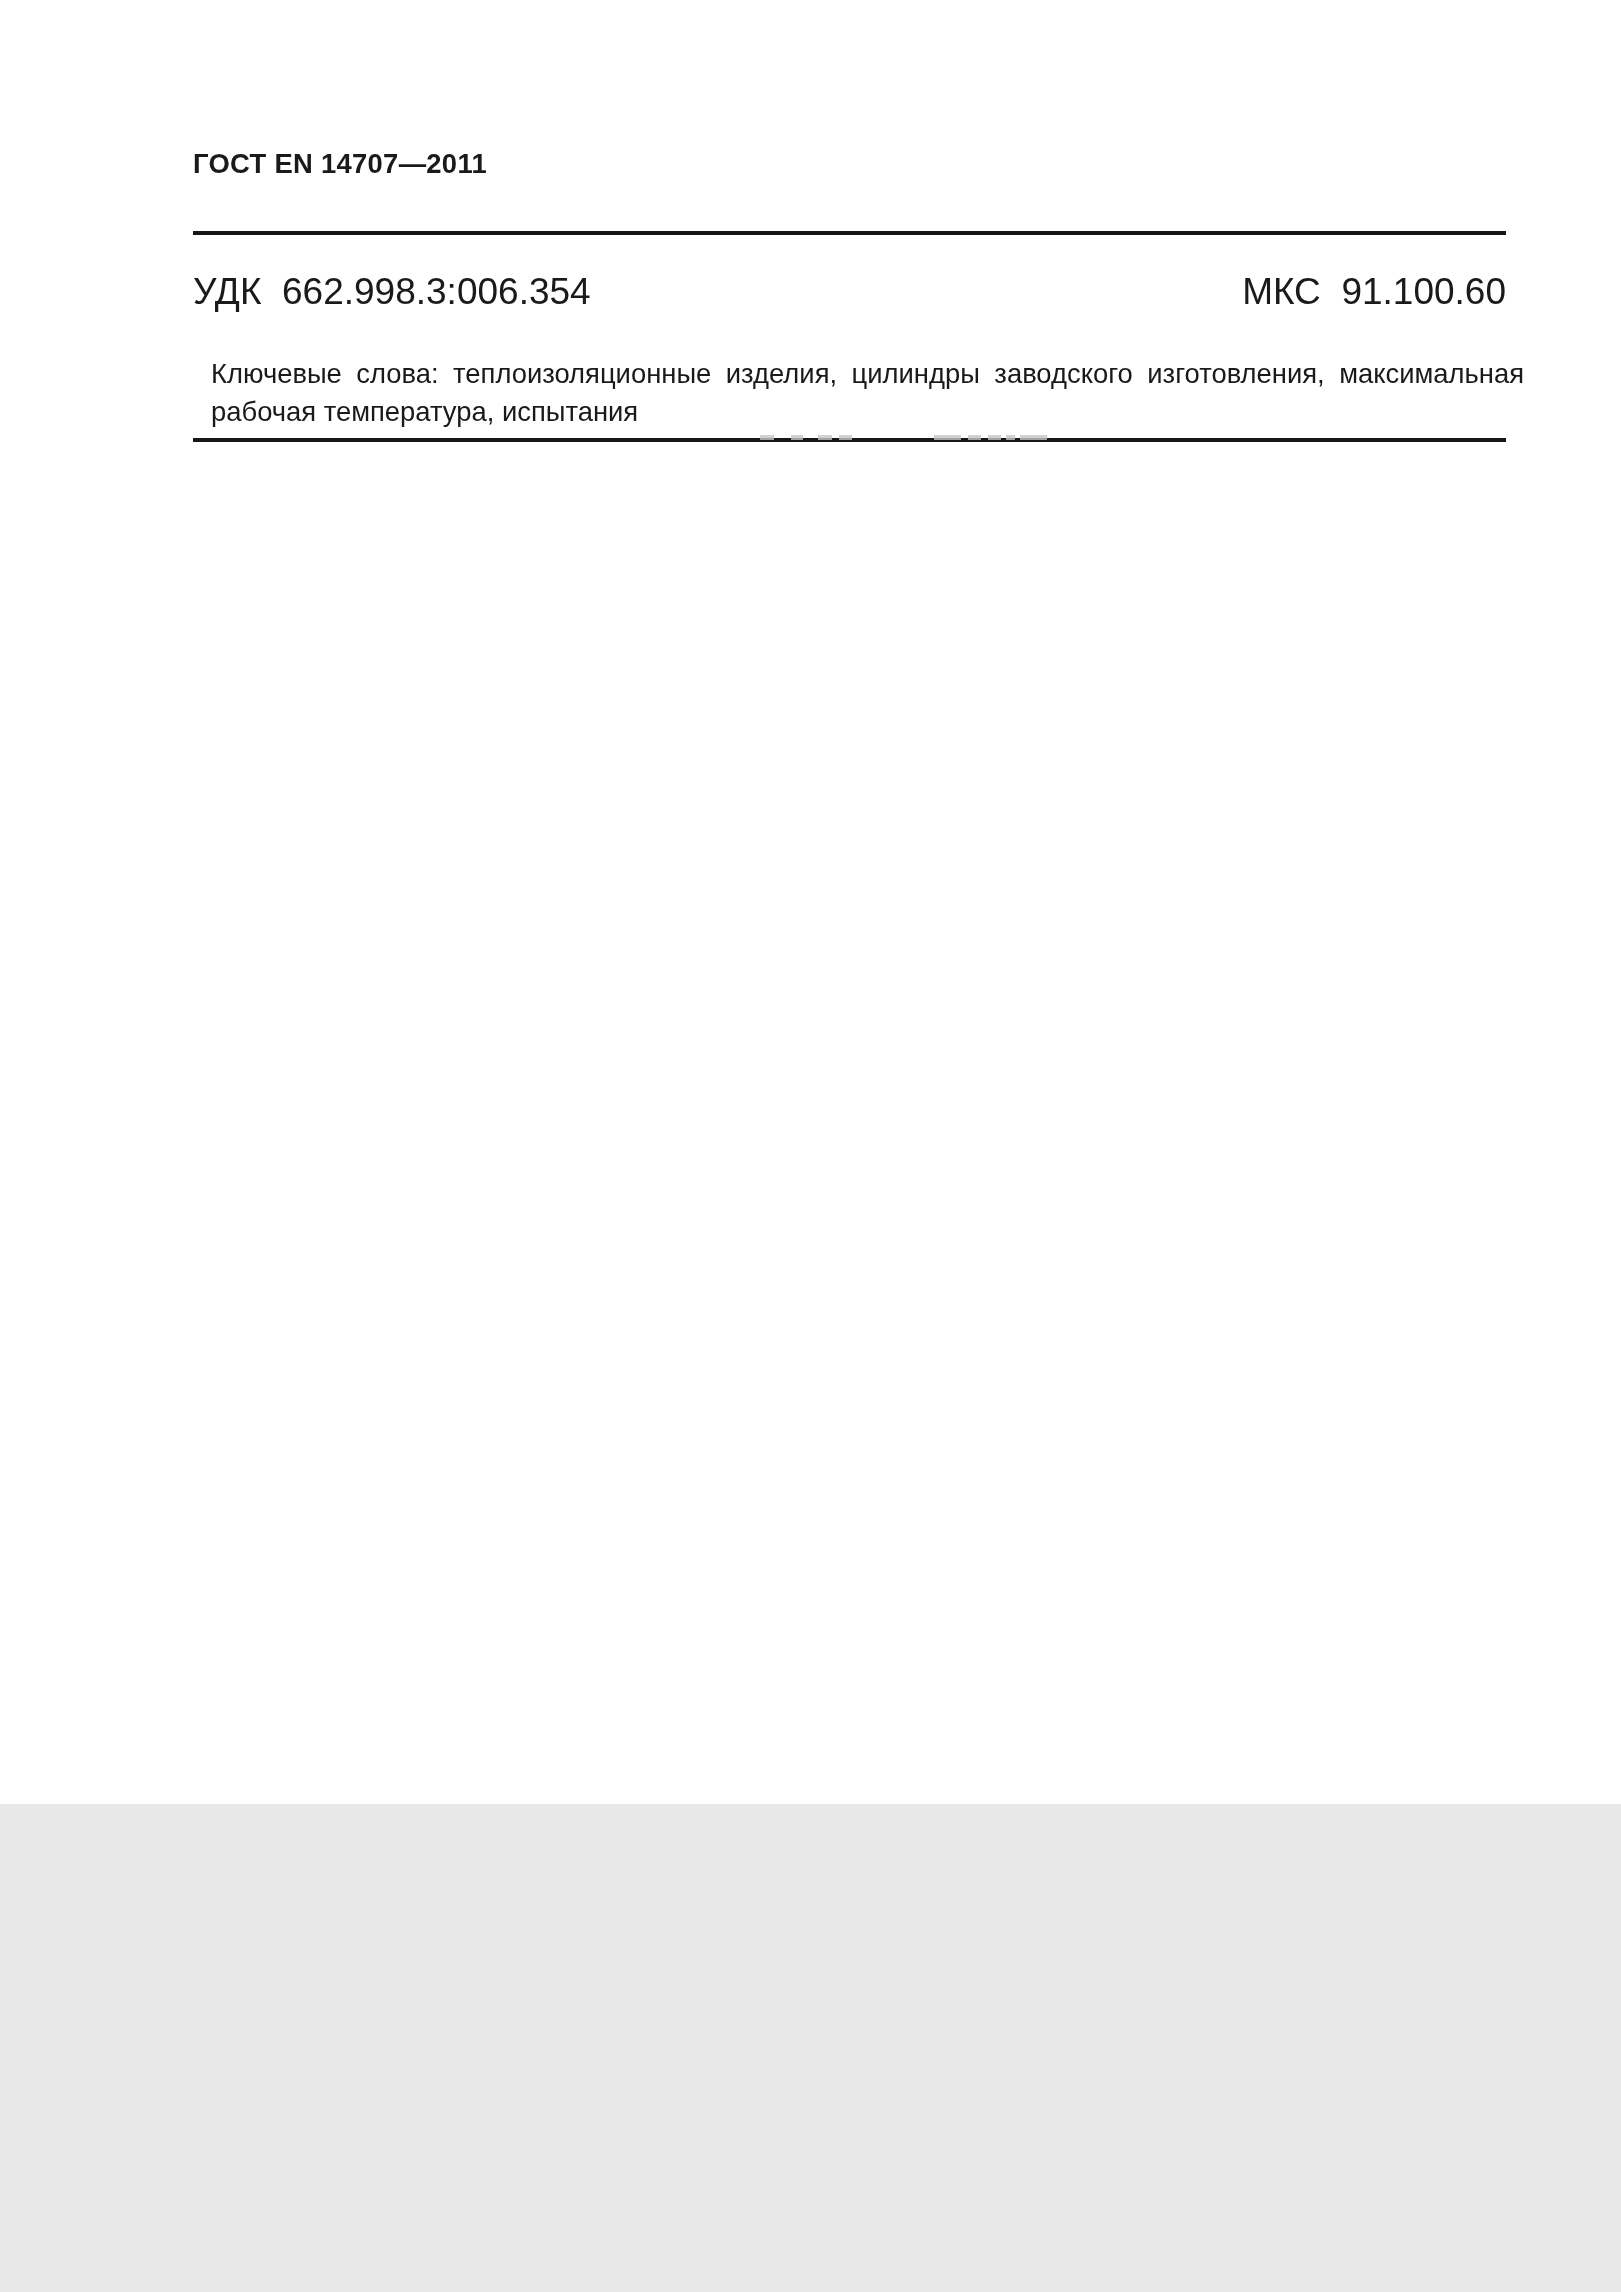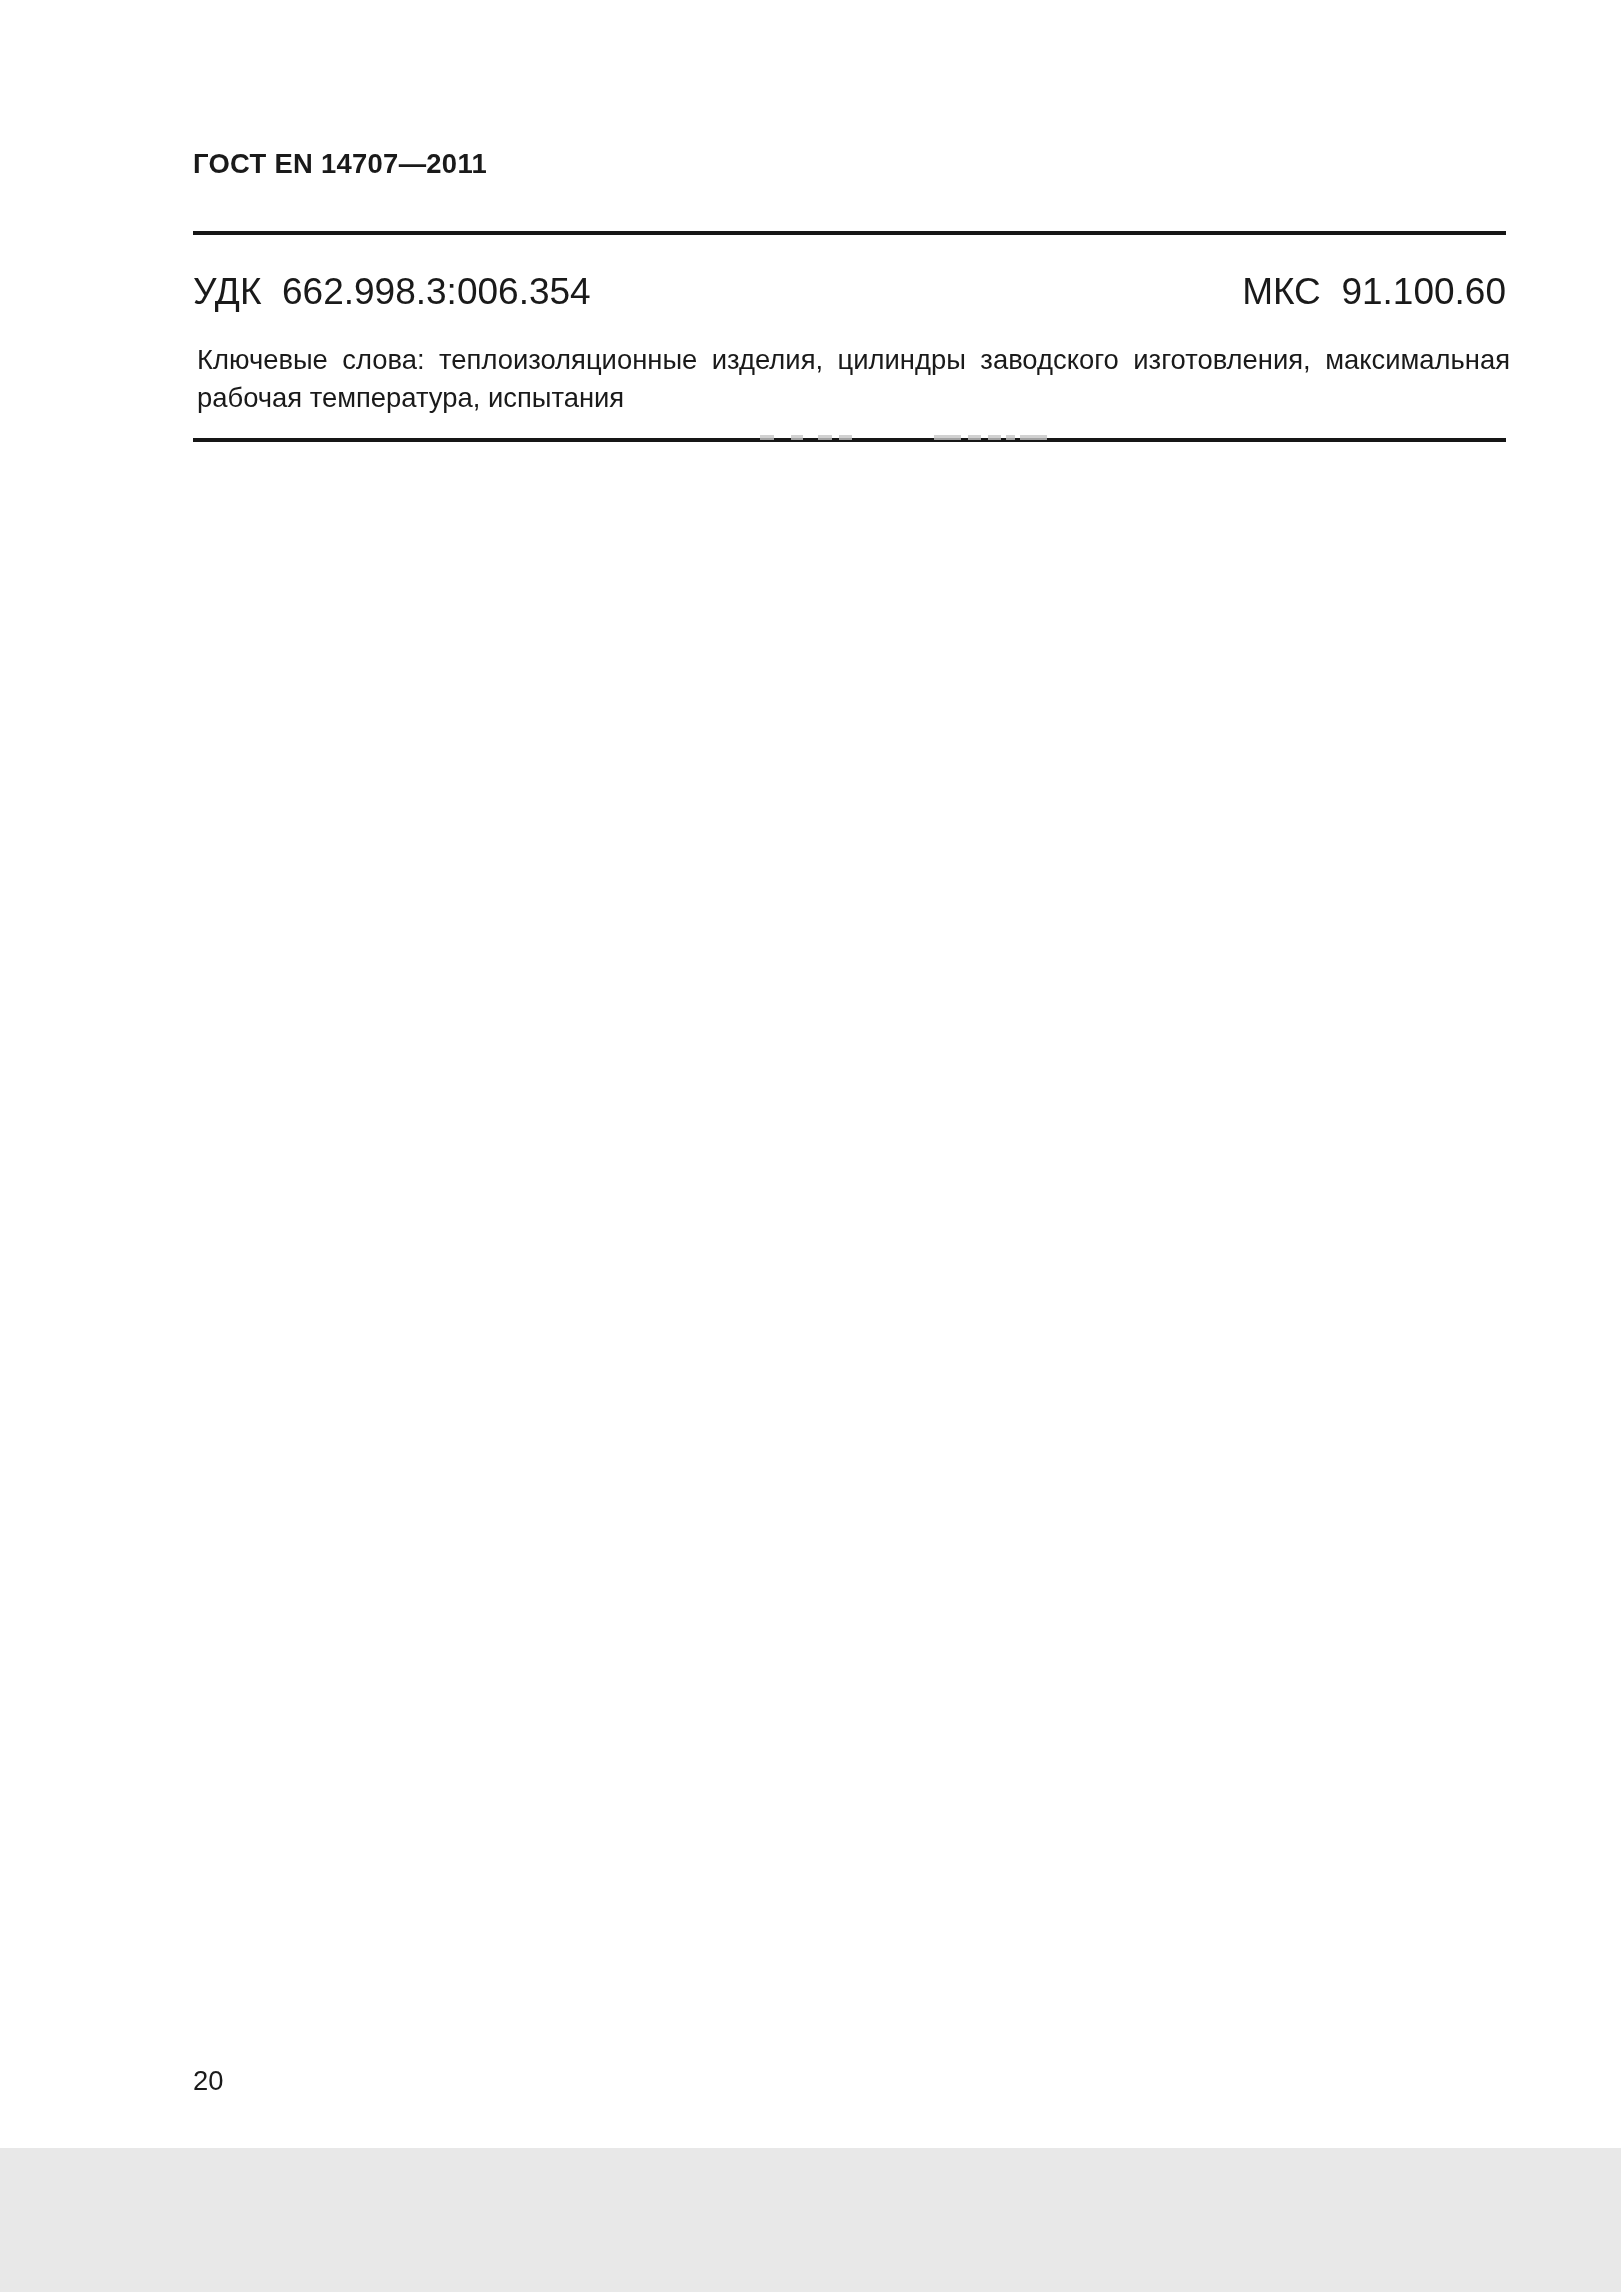--- a/index.html
+++ b/index.html
@@ -3,21 +3,21 @@
 <meta charset="utf-8">
 <style>
   html, body {
     margin: 0;
     padding: 0;
     background: #e8e8e8;
   }
   .page {
     position: relative;
     width: 1621px;
-    height: 2148px;
+    height: 1804px;
     background: #ffffff;
     font-family: "Liberation Sans", "DejaVu Sans", sans-serif;
     color: #1a1a1a;
     overflow: hidden;
   }
   .doc-header {
     position: absolute;
     left: 193px;
     top: 148px;
     font-size: 27.4px;
@@ -42,21 +42,21 @@
     display: flex;
     justify-content: space-between;
     font-size: 37px;
   }
   .meta-row span { white-space: pre; }
   .keywords {
     position: absolute;
     left: 193px;
     top: 337px;
     width: 1313px;
-    margin: 4px;
+    margin: 18px;
     font-size: 27.4px;
     line-height: 38px;
     text-align: justify;
     text-align-last: left;
   }
   .page-number {
     position: absolute;
     left: 193px;
     top: 2065px;
     font-size: 27.4px;

